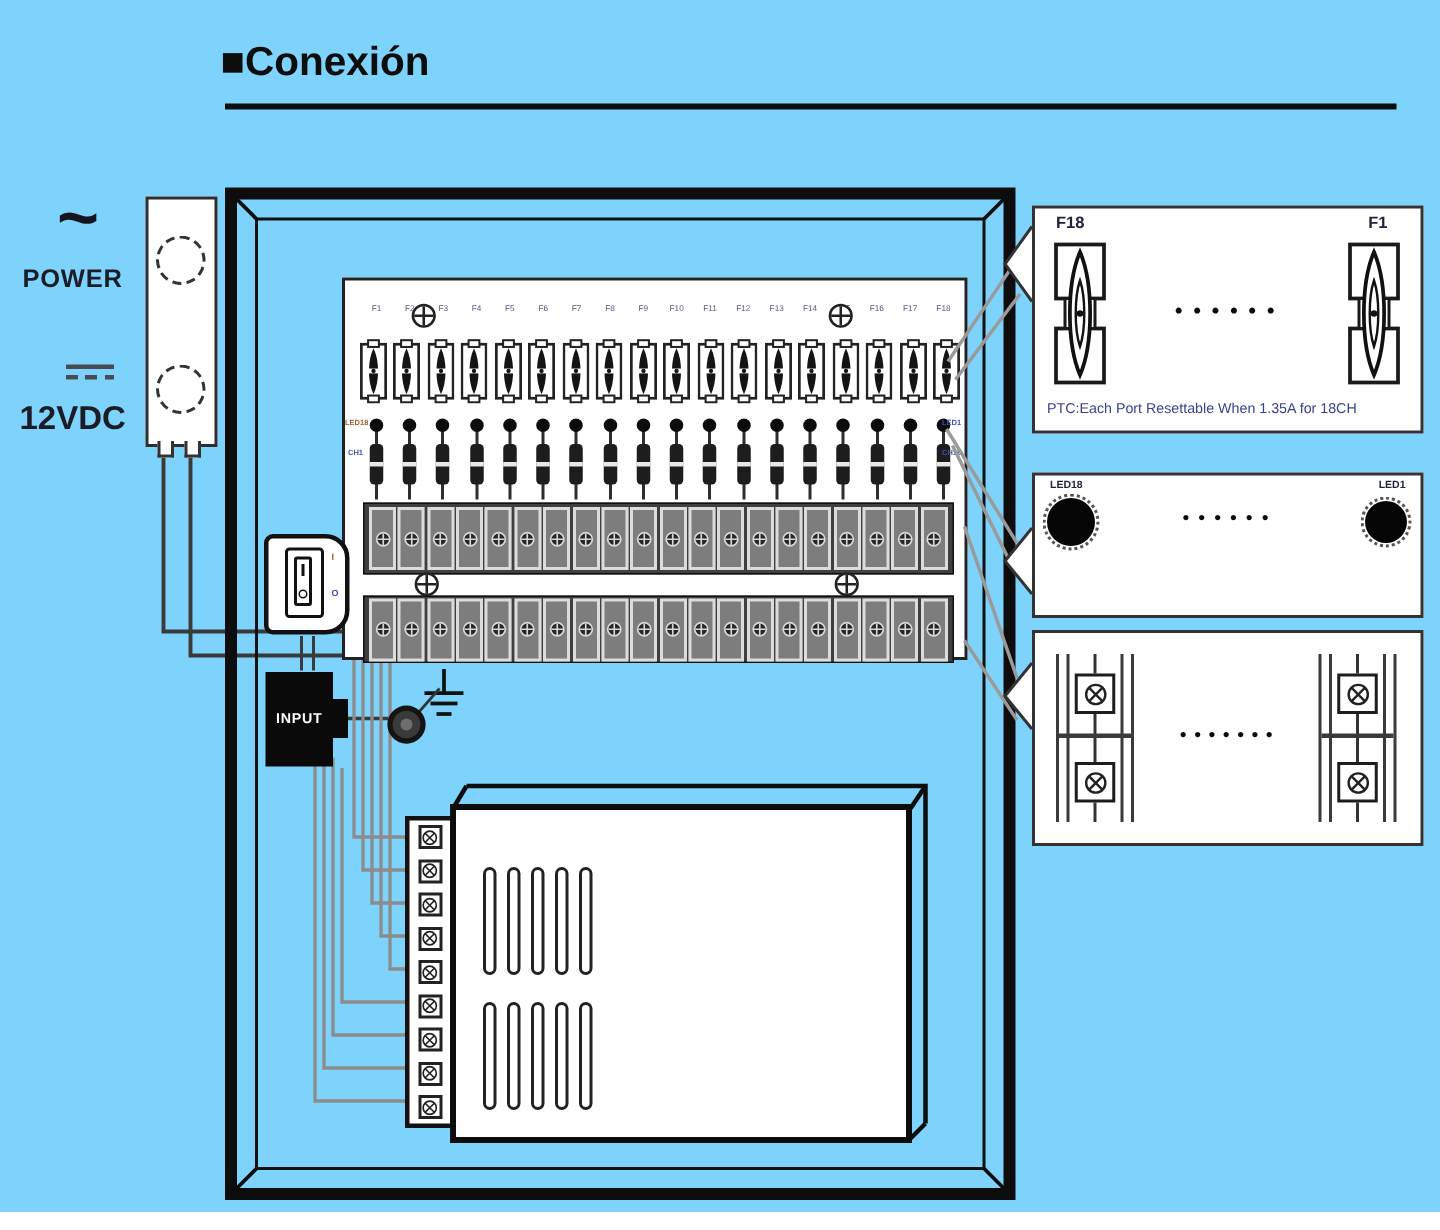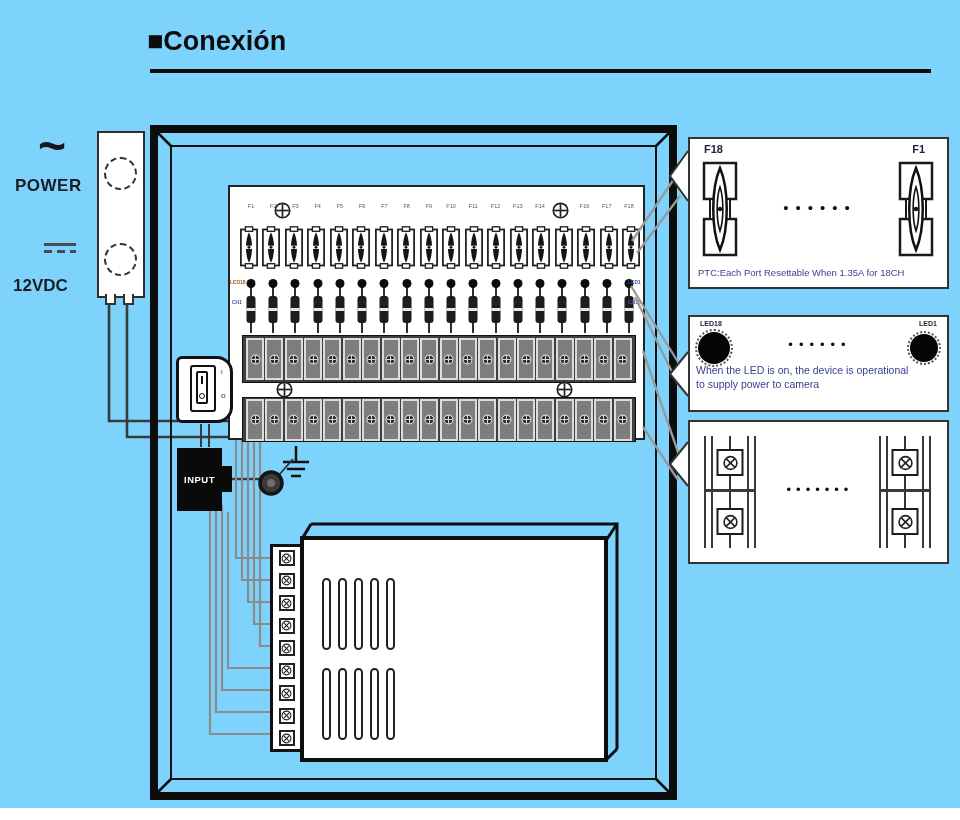--- a/index.html
+++ b/index.html
@@ -11,21 +11,21 @@
   
   #title{left:147px;top:26px;font-size:27px;font-weight:bold;color:#0d0d0d;letter-spacing:0;}
   #title-rule{left:150px;top:69px;width:781px;height:4px;background:#0d0d0d;}
 
   
   #ac-symbol{left:38px;top:122px;font-size:48px;font-weight:bold;color:#15151f;line-height:1;}
   #ac-label{left:15px;top:176px;font-size:17px;font-weight:bold;color:#1c1c26;letter-spacing:.5px;}
   .dcline{height:3px;background:#4a4a55;}
   #dc-solid{left:44px;top:243px;width:32px;}
   #dc-dash{left:44px;top:250px;width:32px;background:repeating-linear-gradient(90deg,#4a4a55 0 8px,transparent 8px 13px);}
-  #dc-label{left:13px;top:276px;font-size:17px;font-weight:bold;color:#1c1c26;}
+  #dc-label{left:13px;top:266px;font-size:22px;font-weight:bold;color:#1c1c26;}
 
   
   #connector{left:97px;top:131px;width:44px;height:163px;border:2.5px solid #2e2e2e;background:#fff;}
   .conn-hole{position:absolute;width:29px;height:29px;border:2px dashed #333;border-radius:50%;left:5px;}
   .conn-pin{position:absolute;width:7px;height:9px;border:2px solid #333;border-top:none;background:#fff;top:294px;}
 
   
   #frame-outer{left:150px;top:125px;width:527px;height:675px;border:8px solid #0d0d0d;box-sizing:border-box;}
   #frame-inner{left:170px;top:145px;width:487px;height:635px;border:2.5px solid #111;box-sizing:border-box;}
 
@@ -752,21 +752,20 @@
     <span class="dots" style="left:60px;top:60px;width:140px">••••••</span>
     <span class="caption" style="left:8px;top:128px;width:248px;font-size:9.5px">PTC:Each Port Resettable When 1.35A for 18CH</span>
   </div>
 
   <div class="abs callout" id="callout-led">
     <span class="co-label-sm" style="left:10px;top:3px">LED18</span>
     <span class="co-label-sm" style="right:10px;top:3px">LED1</span>
     <div class="big-led" style="left:8px;top:15px;width:32px;height:32px"></div>
     <div class="big-led" style="right:9px;top:17px;width:28px;height:28px"></div>
     <span class="dots" style="left:70px;top:20px;width:120px;font-size:13px;letter-spacing:6px">••••••</span>
-    <span class="caption" style="left:6px;top:47px;width:222px;font-size:10.5px">When the LED is on, the device is operational to supply power to camera</span>
   </div>
 
   <div class="abs callout" id="callout-term">
     <div class="term-group" style="left:14px;top:14px">
       <div class="rail" style="left:5px"></div>
         <div class="rail" style="right:5px"></div>
       <div class="tg-stem"></div>
         <div class="tg-mid"></div>
       <div class="tg-screw" style="top:13px">
           <svg width="16" height="16" viewBox="0 0 20 20">

